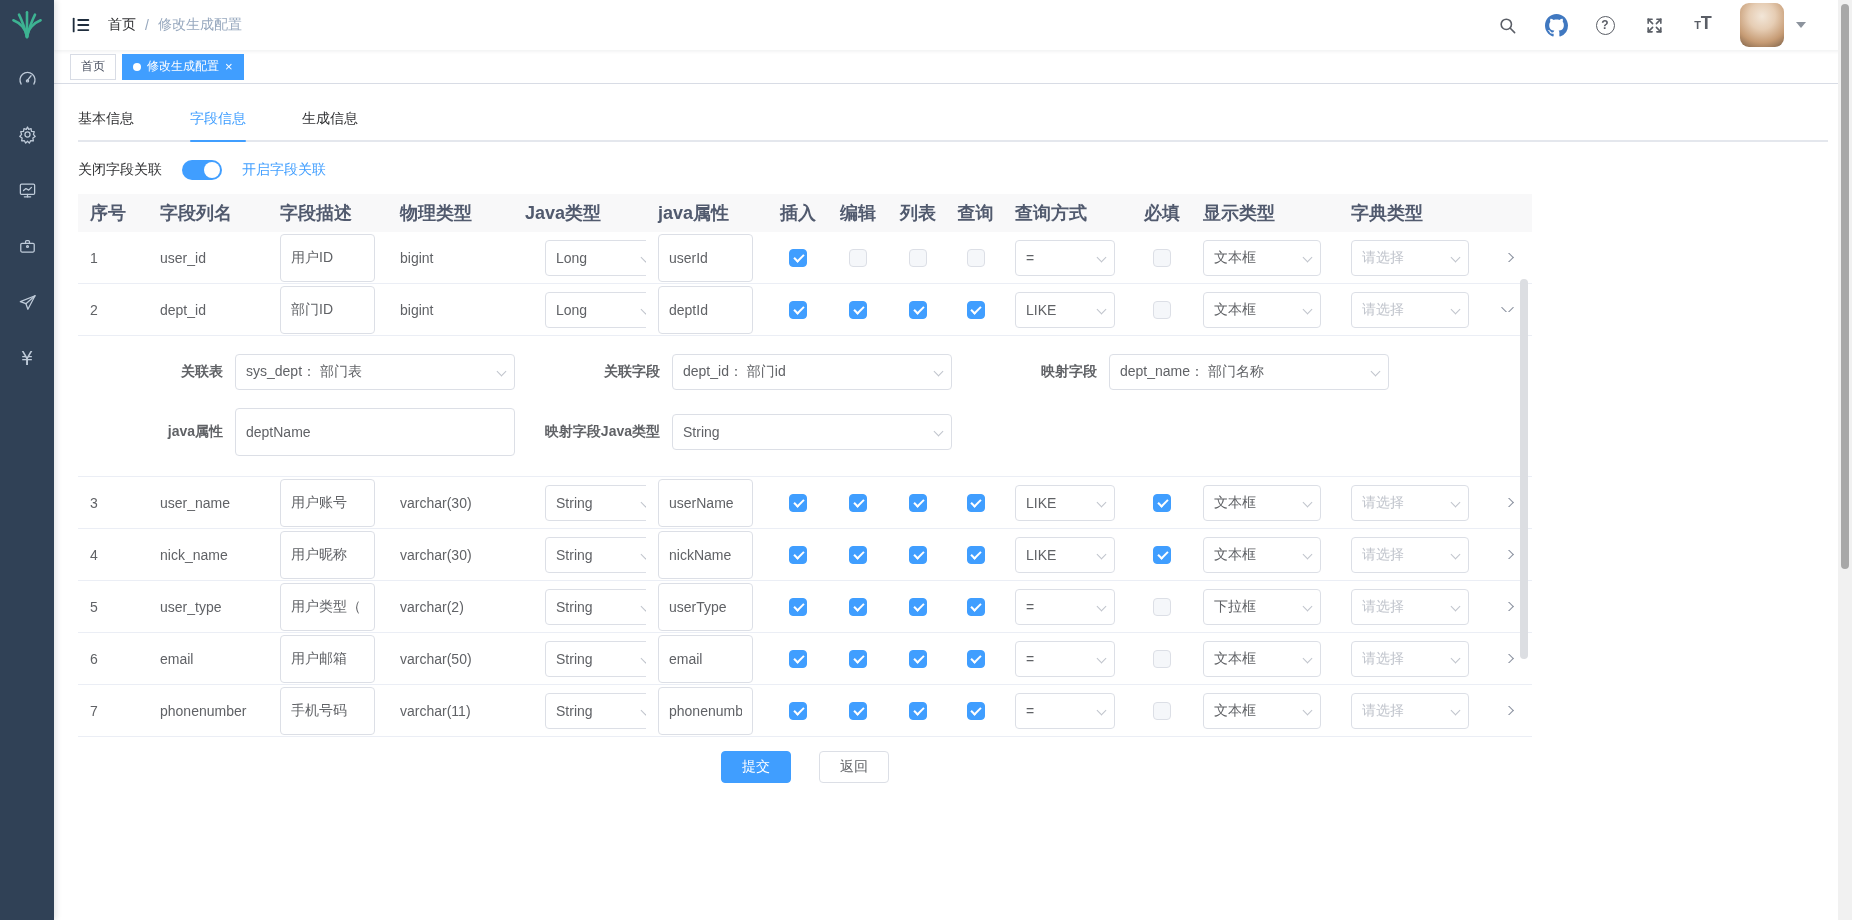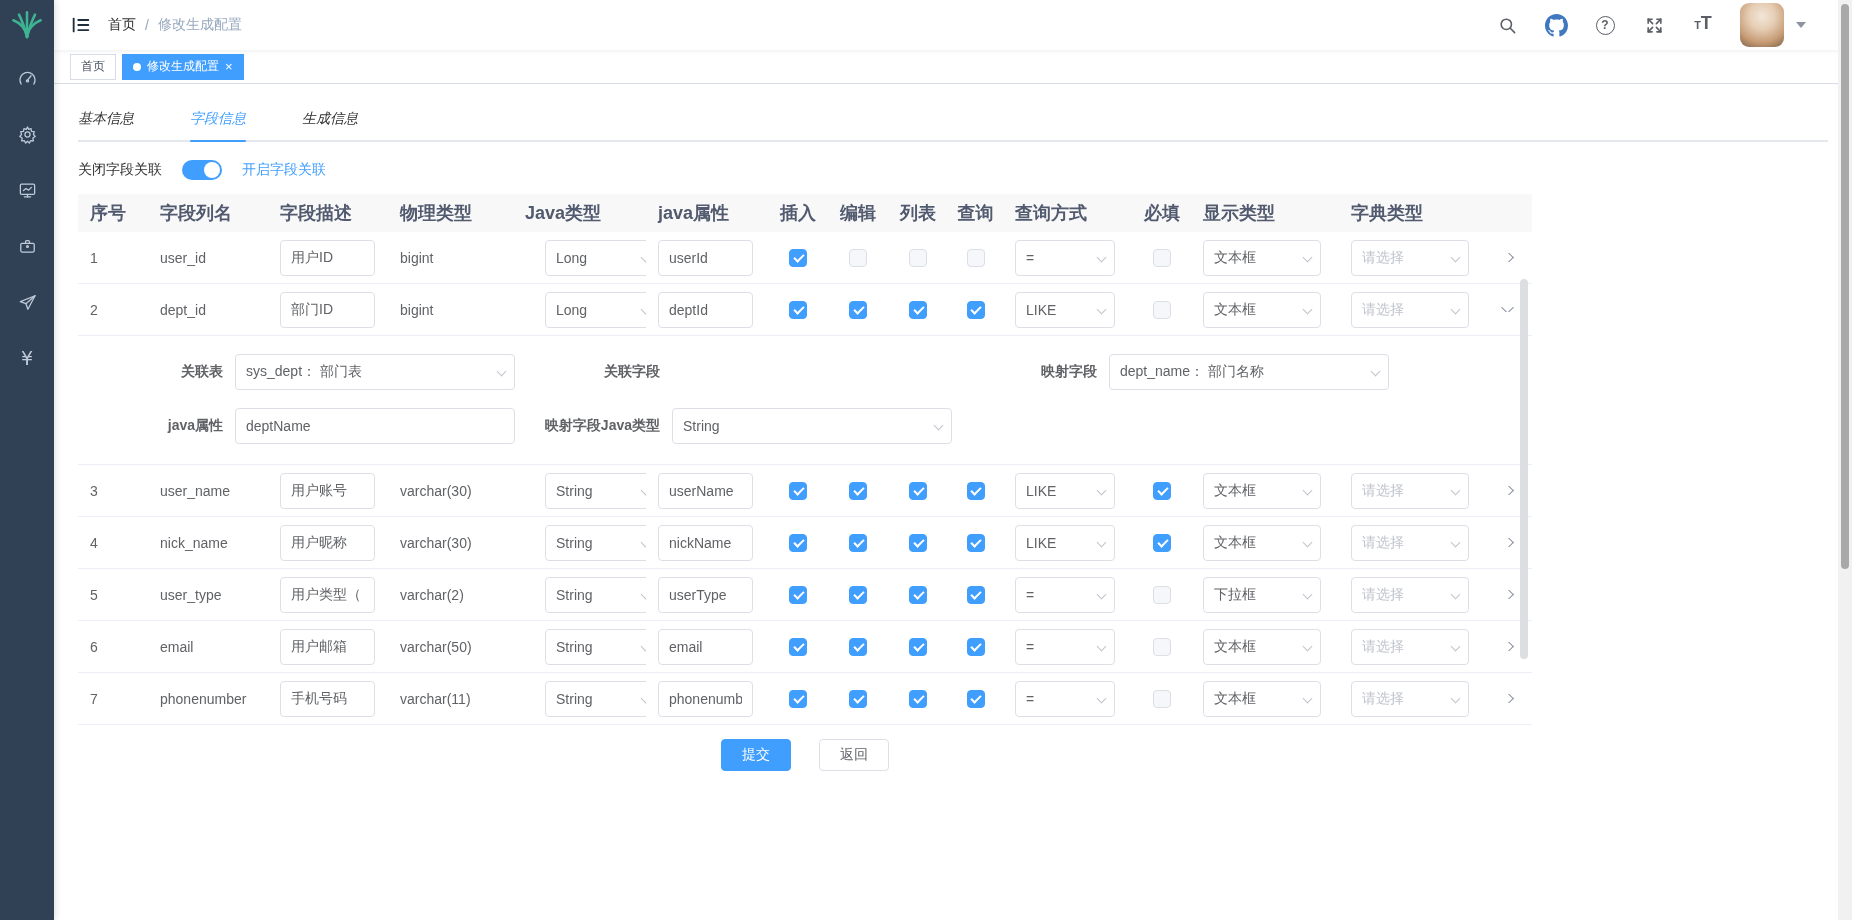--- a/index.html
+++ b/index.html
@@ -37,42 +37,42 @@
 
   
   .tags-bar { height:34px; background:#fff; border-bottom:1px solid #d8dce5; box-shadow:0 1px 3px rgba(0,0,0,.06); display:flex; align-items:center; padding:0 16px; gap:6px; }
   .tag { height:26px; display:inline-flex; align-items:center; padding:0 10px; border:1px solid #d8dce5; background:#fff; color:#495060; font-size:12px; cursor:pointer; gap:6px; }
   .tag.active { background:#409eff; border-color:#409eff; color:#fff; }
   .tag .dot { width:8px; height:8px; border-radius:50%; background:#fff; }
   .tag .close { font-size:13px; line-height:1; }
 
   
   .content { flex:1; background:#fff; padding:10px 24px 0 24px; position:relative; overflow:hidden; }
-  .tabs { display:flex; border-bottom:2px solid #e4e7ed; margin-top:4px;font-style:italic; }
+  .tabs { display:flex; border-bottom:2px solid #e4e7ed; margin-top:4px; }
   .tab-item { padding:12px 0 12px 0; margin-right:56px; font-size:14px; color:#303133; cursor:pointer; position:relative; }
   .tab-item.active { color:#409eff; }
   .tab-item.active::after { content:''; position:absolute; left:0; right:0; bottom:-2px; height:2px; background:#409eff; border-radius:2px; }
 
   .toggle-row { display:flex; align-items:center; padding:18px 0 14px 0; gap:20px; }
   .toggle-off-label { color:#303133; }
   .toggle-on-label { color:#409eff; }
   .switch { width:40px; height:20px; border-radius:10px; background:#409eff; position:relative; cursor:pointer; display:inline-block; }
   .switch .knob { position:absolute; right:2px; top:2px; width:16px; height:16px; background:#fff; border-radius:50%; }
 
   
   .gen-table { width:1454px; position:relative; }
   .t-header, .t-row { display:grid; grid-template-columns:70px 120px 120px 125px 133px 122px 60px 60px 60px 55px 130px 58px 148px 148px 40px; align-items:center; }
   .t-header { background:#f8f8f9; height:38px; font-weight:bold; color:#515a6e; font-size:18px; }
   .th { padding-left:12px; white-space:nowrap; }
   .th.center { padding-left:0; text-align:center; }
   .t-row { height:52px; border-bottom:1px solid #ebeef5; background:#fff; }
   .c { padding-left:12px; white-space:nowrap; overflow:hidden; }
   .c.center { padding-left:0; display:flex; justify-content:center; }
 
-  .ibox { height:36px; border:1px solid #dcdfe6; border-radius:4px; padding:0 10px; font-size:14px; color:#606266; background:#fff; width:95px; font-family:inherit; }
+  .ibox { height:48px; border:1px solid #dcdfe6; border-radius:4px; padding:0 10px; font-size:14px; color:#606266; background:#fff; width:95px; font-family:inherit; }
   .sel { height:36px; border:1px solid #dcdfe6; border-radius:4px; padding:0 24px 0 10px; display:inline-flex; align-items:center; position:relative; background:#fff; cursor:pointer; color:#606266; }
   .sel .chev { position:absolute; right:9px; top:13px; width:7px; height:7px; border-right:1.4px solid #c0c4cc; border-bottom:1.4px solid #c0c4cc; transform:rotate(45deg); }
   .sel.placeholder { color:#c0c4cc; }
   .sel.w105 { width:114px;margin-left:20px; } .sel.w100 { width:100px; } .sel.w118 { width:118px; } .sel.w280 { width:280px; }
 
   .checkbox { width:18px; height:18px; border:1px solid #dcdfe6; border-radius:4px; background:#f5f7fa; position:relative; cursor:pointer; display:inline-block; }
   .checkbox.checked { background:#409eff; border-color:#409eff; }
   .checkbox.checked::after { content:''; position:absolute; left:5.5px; top:2.5px; width:4px; height:8px; border:solid #fff; border-width:0 2px 2px 0; transform:rotate(45deg); }
 
   .expand-icon { width:9px; height:9px; border-right:1.6px solid #8a919f; border-bottom:1.6px solid #8a919f; transform:rotate(-45deg); cursor:pointer; display:inline-block; }
@@ -344,20 +344,24 @@
     <div class="exp-grid">
       <div class="exp-field">
         <span class="exp-label">关联表</span>
         <span class="sel w280">
                     <span>sys_dept： 部门表</span>
                     <span class="chev"></span>
                   </span>
       </div>
       <div class="exp-field">
         <span class="exp-label">关联字段</span>
+        <span class="sel w280">
+                    <span>dept_id： 部门id</span>
+                    <span class="chev"></span>
+                  </span>
       </div>
       <div class="exp-field">
         <span class="exp-label">映射字段</span>
         <span class="sel w280">
                     <span>dept_name： 部门名称</span>
                     <span class="chev"></span>
                   </span>
       </div>
       <div class="exp-field">
         <span class="exp-label">java属性</span>

